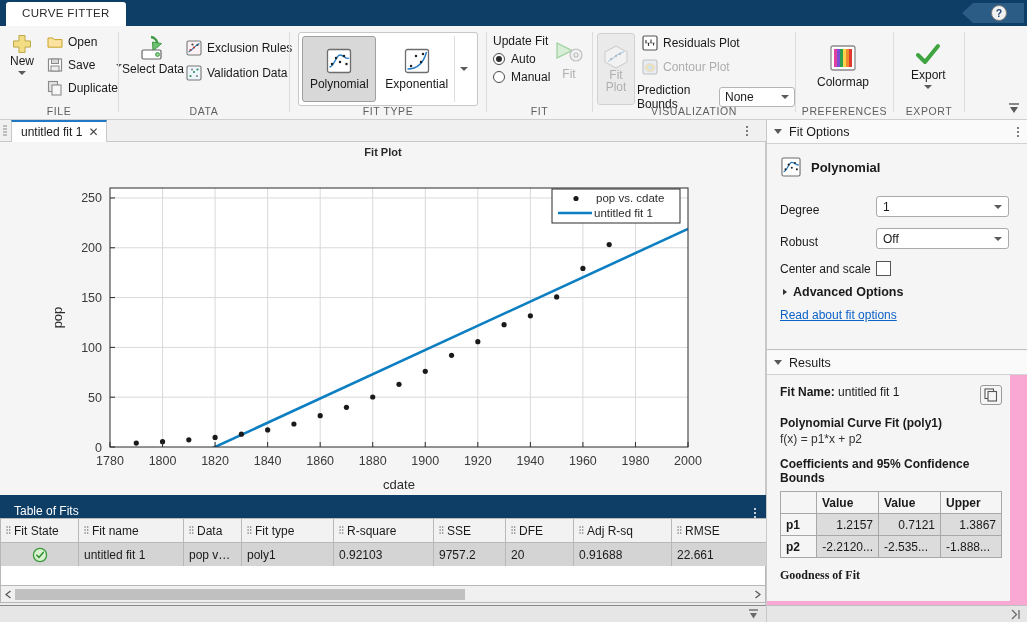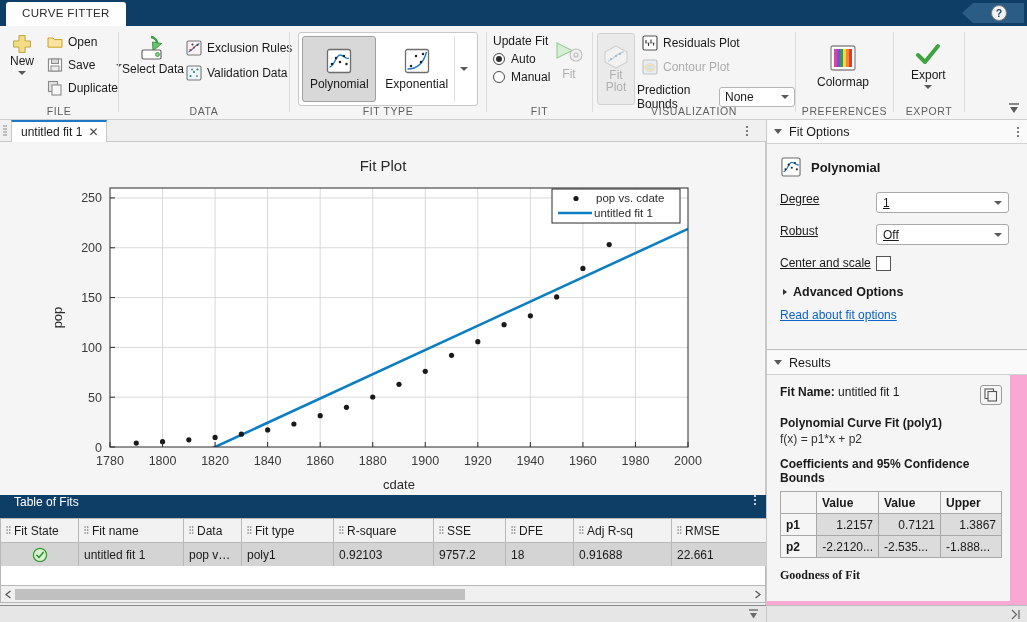--- a/index.html
+++ b/index.html
@@ -137,34 +137,34 @@
   .tab-close { font-size:12px; color:#444; line-height:1; }
   .kebab { display:flex; flex-direction:column; gap:2px; align-items:center; }
   .kebab i { width:2px;height:2px;background:#555;border-radius:50%;display:block; }
 
   
   .plotpane {
     position:absolute; left:0; top:142px; width:766px; height:353px;
     background:#f5f5f5; border-right:1px solid #c8c8c8;
   }
   .plot-title {
-    position:absolute; left:0; top:15px; width:766px; text-align:center;
-    font-size:15px; font-weight:normal; color:#2b2b2b;
+    position:absolute; left:0; top:4px; width:766px; text-align:center;
+    font-size:11px; font-weight:bold; color:#2b2b2b;
   }
   #svg-plot { position:absolute; left:0; top:0; }
 
   
   .tof {
     position:absolute; left:0; top:495px; width:766px; height:127px;
     background:#ececec; border-right:1px solid #c8c8c8;
   }
   .tof-head {
     position:absolute; left:0; top:0; width:766px; height:23px;
     background:#0e3e66; color:#fff;
-    display:flex; align-items:flex-start; padding:0 10px 0 14px;
+    display:flex; align-items:flex-end; padding:0 10px 0 14px;
     font-size:12px; justify-content:space-between;
   }
   .tof-head .kebab i { background:#fff; }
   .tof-table { position:absolute; left:0; top:23px; width:766px; background:#fff; }
   table.fits { border-collapse:collapse; width:766px; table-layout:fixed; }
   table.fits th, table.fits td {
     border:1px solid #b8b8b8; height:24px; padding:0 5px;
     font-size:12px; font-weight:normal; text-align:left;
     overflow:hidden; white-space:nowrap; text-overflow:ellipsis;
   }
@@ -194,21 +194,21 @@
     display:flex; align-items:center; padding:0 8px 0 7px; gap:7px;
     font-size:12.5px; color:#1a1a1a; justify-content:space-between;
   }
   .panel-head .ph-left { display:flex; align-items:center; gap:7px; }
   .tri-dn { width:0;height:0;border-left:4.5px solid transparent;border-right:4.5px solid transparent;border-top:5px solid #5a5a5a; }
   .tri-rt { width:0;height:0;border-top:3.5px solid transparent;border-bottom:3.5px solid transparent;border-left:4.5px solid #303030; }
 
   #fitopts { position:absolute; left:0; top:0; width:260px; height:230px; background:#f5f5f5; border-bottom:1px solid #c0c0c0; }
   .fo-body { padding:12px 12px 0 13px; }
   .fo-title { display:flex; align-items:center; gap:9px; font-size:13px; font-weight:bold; margin-bottom:14px; }
-  .fo-row { display:flex; align-items:flex-start; height:25px; margin-bottom:7px;text-decoration:underline; }
+  .fo-row { display:flex; align-items:flex-end; height:25px; margin-bottom:7px; }
   .fo-lbl { width:96px; font-size:12px; }
   .fo-ctrl {
     width:133px; height:21px; background:#fff;
     border:1px solid #aaa; border-radius:3px;
     display:flex; align-items:center; justify-content:space-between;
     padding:0 6px; font-size:12px;
   }
   .chk { width:15px;height:15px;background:#fff;border:1px solid #555; }
   .adv { display:flex; align-items:center; gap:6px; font-size:12.5px; font-weight:bold; margin:3px 0 9px 3px; }
   .link { color:#0b62c7; text-decoration:underline; font-size:12px; }
@@ -640,21 +640,21 @@
             <svg class="ok-circle" width="16" height="16" viewBox="0 0 16 16">
               <circle cx="8" cy="8" r="6.6" fill="#d7f0cd" stroke="#3a9a3a" stroke-width="1.3"></circle>
               <path d="M4.8,8.2 L7,10.4 L11.2,5.4" stroke="#2e8b2e" stroke-width="1.5" fill="none" stroke-linecap="round"></path>
             </svg>
           </td>
           <td>untitled fit 1</td>
           <td>pop vs....</td>
           <td>poly1</td>
           <td>0.92103</td>
           <td>9757.2</td>
-          <td>18</td>
+          <td>20</td>
           <td>0.91688</td>
           <td>22.661</td>
         </tr>
           </tbody>
       </table>
     </div>
     <div class="tof-blank"></div>
     <div class="hscroll">
       <svg class="arrow-l" viewBox="0 0 9 9">
           <path d="M6.5,1 L2,4.5 L6.5,8" stroke="#555" stroke-width="1.2" fill="none"></path>

